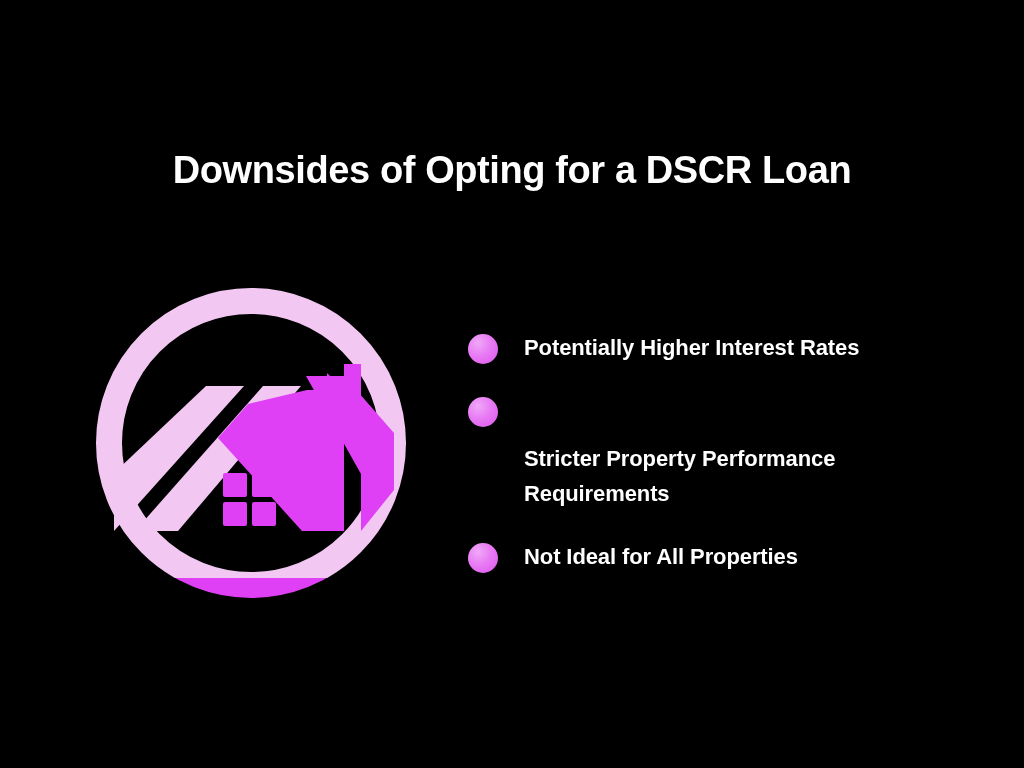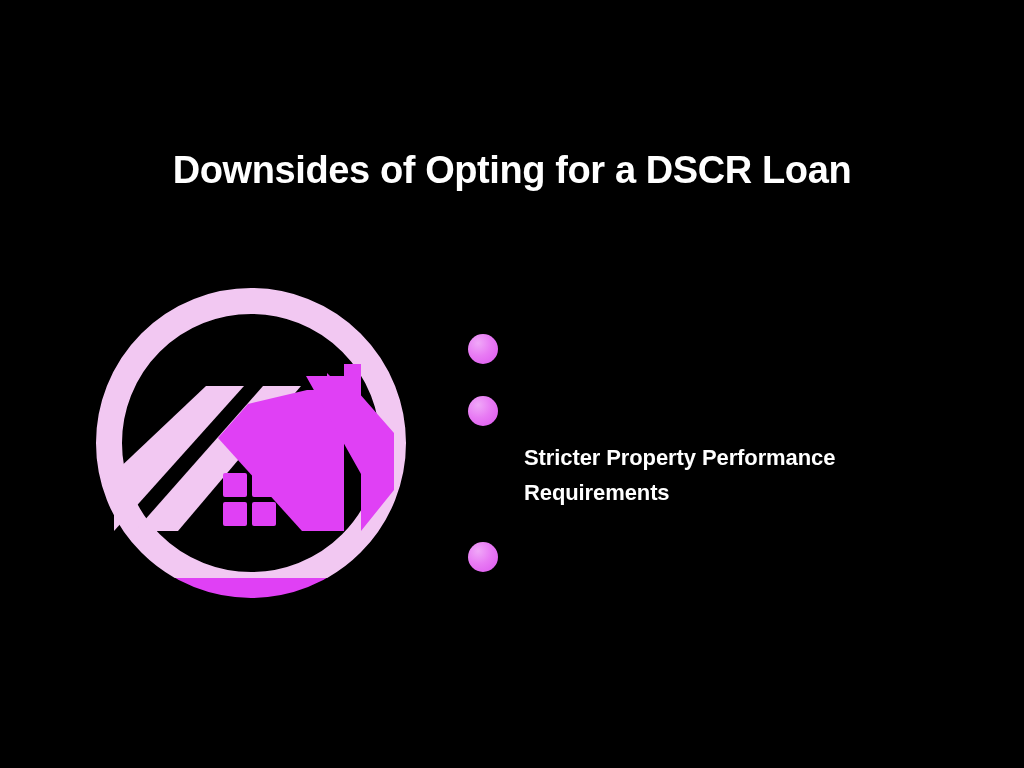--- a/index.html
+++ b/index.html
@@ -121,25 +121,27 @@
         <rect x="145" y="224" width="24" height="24" rx="2"></rect>
         <rect x="174" y="224" width="24" height="24" rx="2"></rect>
       </g>
     </svg>
   </div>
 
   <div class="bullet-list">
 
     <div class="bullet-row">
       <span class="bullet-dot"></span>
+      <span class="bullet-text">Potentially Higher Interest Rates</span>
     </div>
 
     <div class="bullet-row wide">
       <span class="bullet-dot"></span>
       <span class="bullet-text">Stricter Property Performance Requirements</span>
     </div>
 
     <div class="bullet-row">
       <span class="bullet-dot"></span>
+      <span class="bullet-text">Not Ideal for All Properties</span>
     </div>
 
   </div>
 </div>
 
 </body></html>

